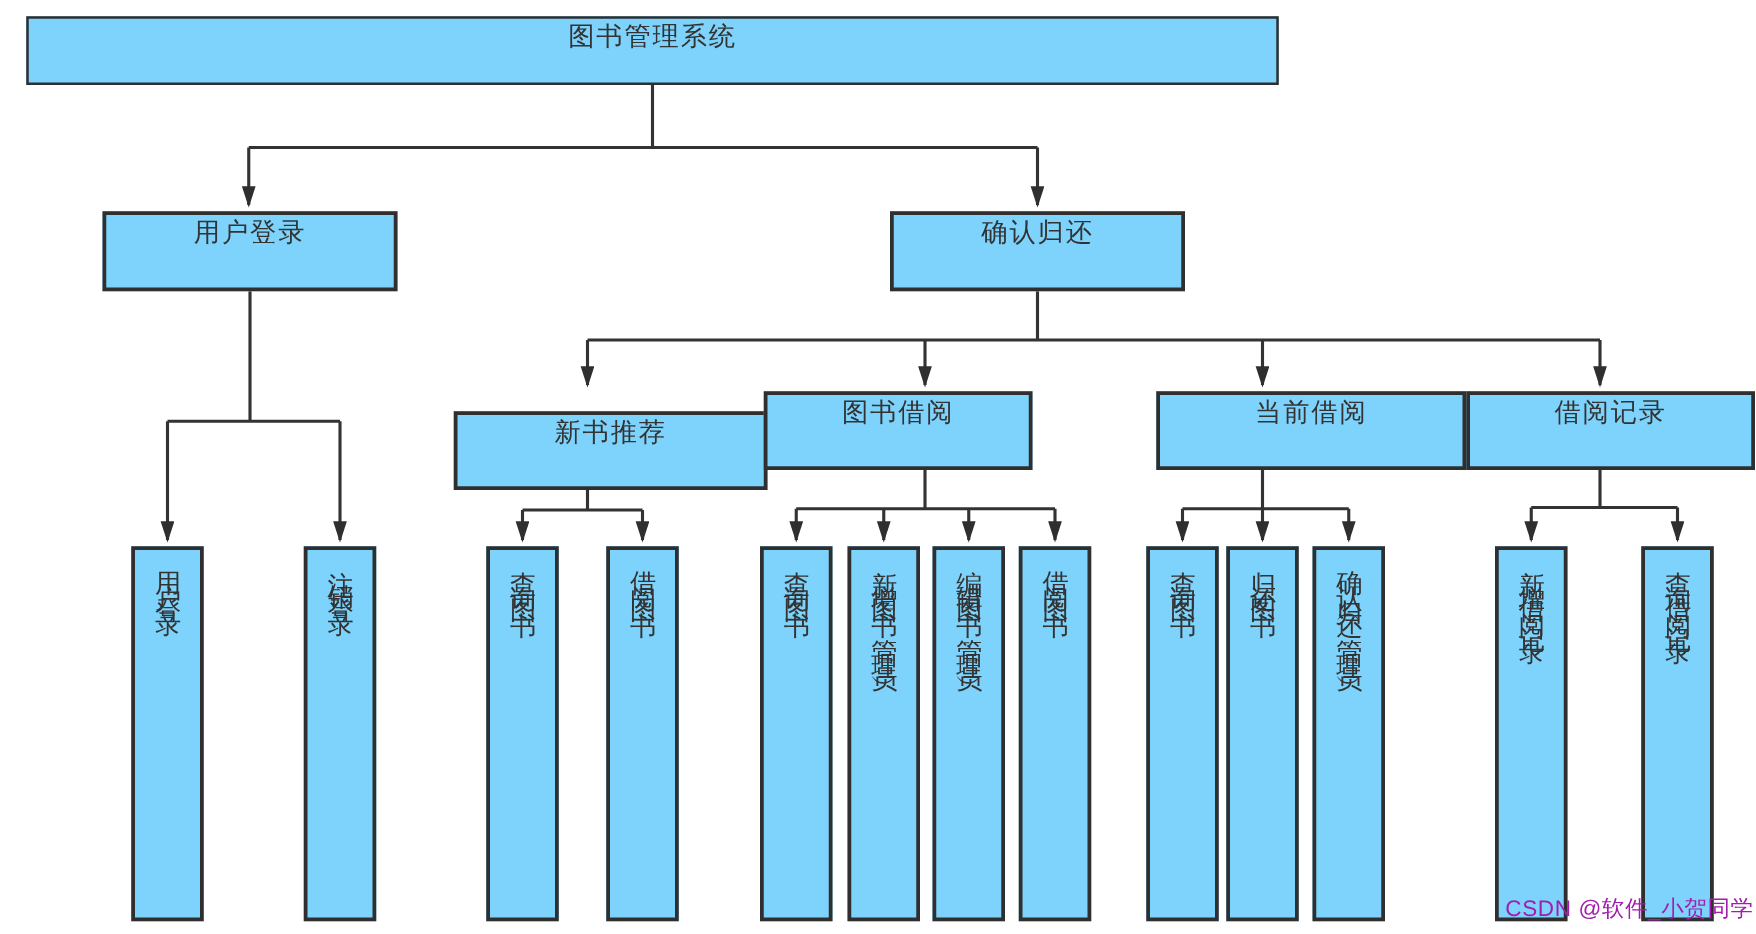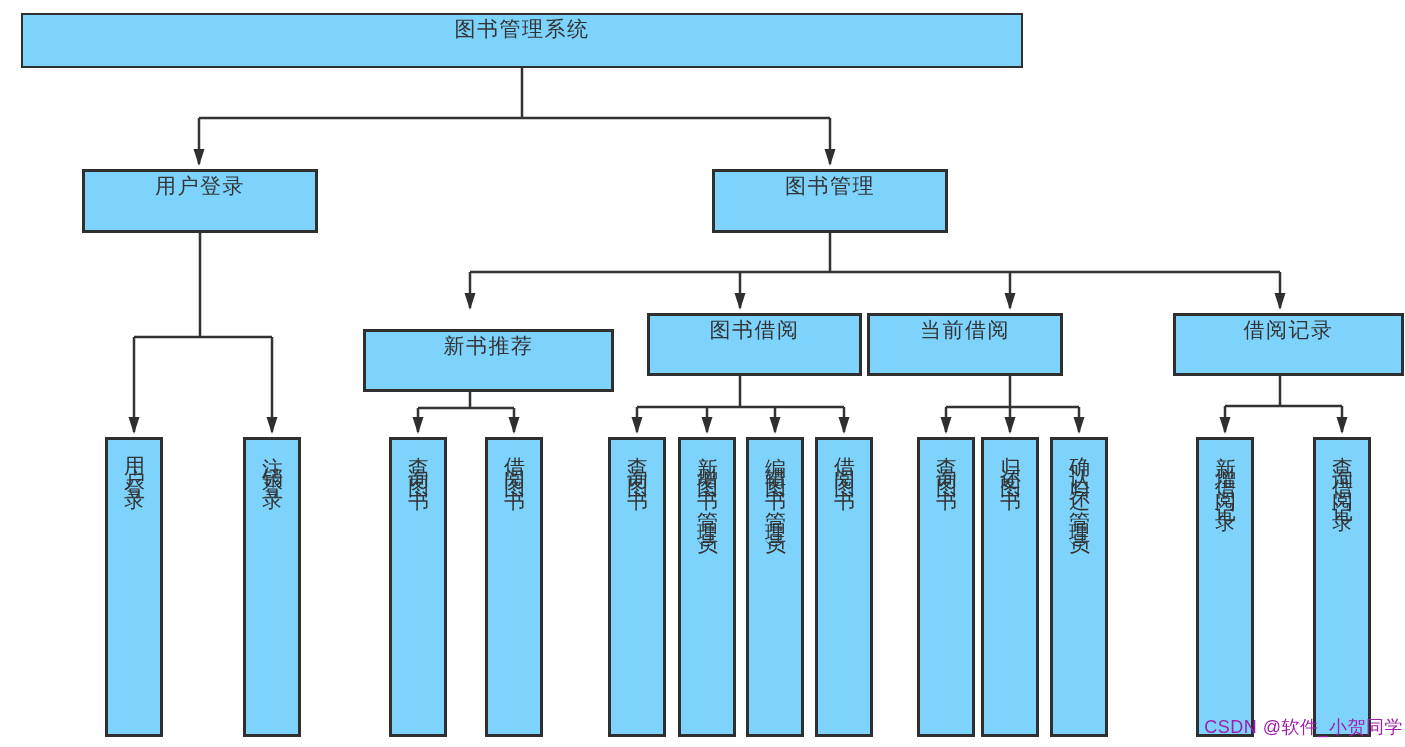--- a/index.html
+++ b/index.html
@@ -72,30 +72,30 @@
   </svg>
 
   <div class="box root" style="left:21px;top:13px;width:1002px;height:55px">
     <span class="hlabel">图书管理系统</span>
   </div>
 
   <div class="box" style="left:82px;top:169px;width:236px;height:64px">
     <span class="hlabel">用户登录</span>
   </div>
   <div class="box" style="left:712px;top:169px;width:236px;height:64px">
-    <span class="hlabel">图书管理</span>
+    <span class="hlabel">确认归还</span>
   </div>
 
   <div class="box" style="left:363px;top:329px;width:251px;height:63px">
     <span class="hlabel">新书推荐</span>
   </div>
-  <div class="box" style="left:647px;top:313px;width:215px;height:63px">
+  <div class="box" style="left:611px;top:313px;width:215px;height:63px">
     <span class="hlabel">图书借阅</span>
   </div>
-  <div class="box" style="left:867px;top:313px;width:196px;height:63px">
+  <div class="box" style="left:925px;top:313px;width:248px;height:63px">
     <span class="hlabel">当前借阅</span>
   </div>
   <div class="box" style="left:1173px;top:313px;width:231px;height:63px">
     <span class="hlabel">借阅记录</span>
   </div>
 
   <div class="box" style="left:105px;top:437px;width:58px;height:300px">
     <span class="vlabel">用户登录</span>
   </div>
   <div class="box" style="left:243px;top:437px;width:58px;height:300px">

